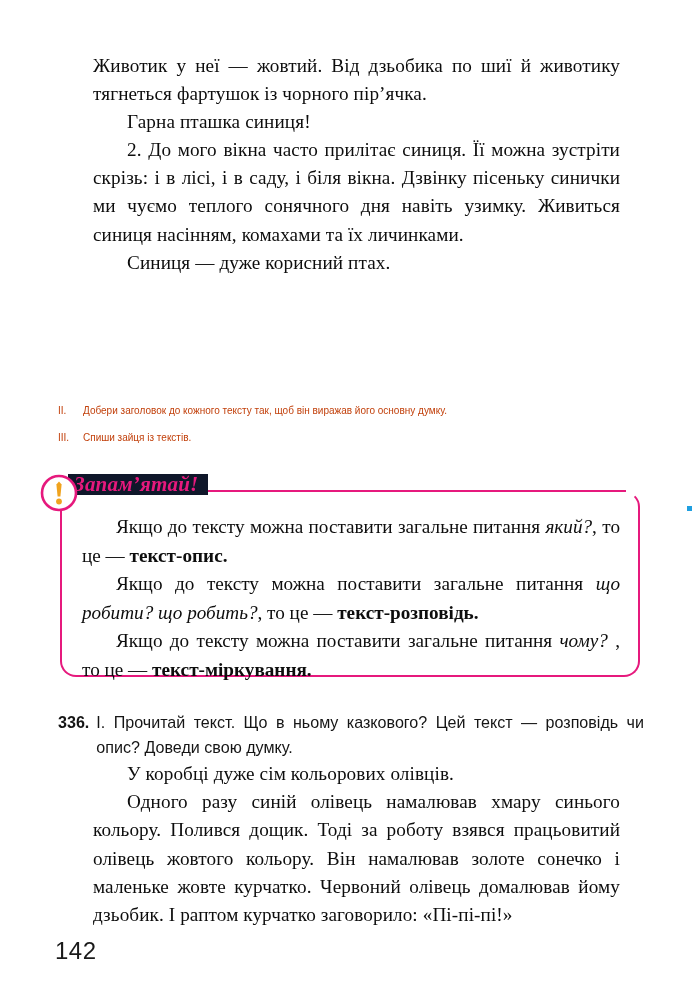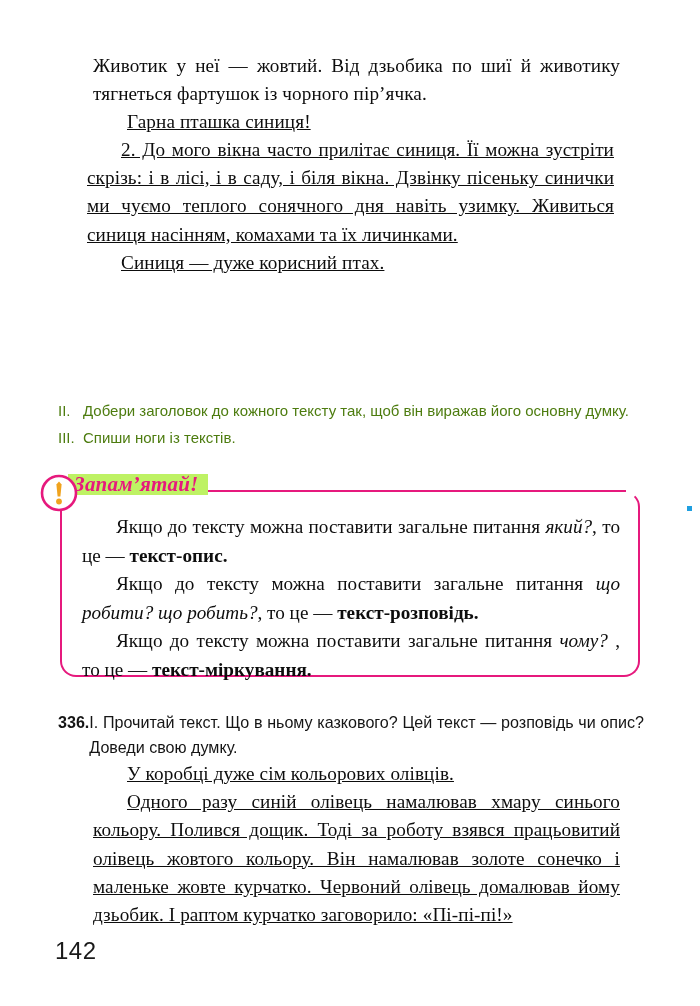--- a/index.html
+++ b/index.html
@@ -32,36 +32,35 @@
     text-align: justify;
     text-justify: inter-word;
     color: #0d0d0d;
     letter-spacing: 0.1px;
   }
   .serif-block p {
     margin: 0;
   }
   .indent {
     text-indent: 34px;
-    text-decoration: underline;
   }
   .noindent {
     text-indent: 0;
   }
   .lastline-left {
     text-align-last: left;
   }
 
   
   .sans-block {
     position: absolute;
     font-family: "Liberation Sans", "DejaVu Sans", sans-serif;
-    font-size: 15px;
+    font-size: 10px;
     line-height: 24.5px;
-    color: #4d7c0f;
+    color: #c2410c;
   }
   .roman-item {
     display: flex;
     align-items: flex-start;
     text-align: justify;
     text-justify: inter-word;
   }
   .roman-num {
     flex: 0 0 auto;
     width: 25px;
@@ -103,21 +102,21 @@
   .callout-title {
     position: absolute;
     left: 8px;
     top: -17px;
     font-family: "Liberation Serif", "DejaVu Serif", serif;
     font-style: italic;
     font-weight: bold;
     font-size: 21px;
     line-height: 21px;
     color: #e6197d;
-    background: #bef264;
+    background: #0f172a;
     padding: 0 10px 0 6px;
     white-space: nowrap;
     letter-spacing: 0.2px;
   }
   .callout-body {
     position: absolute;
     left: 22px;
     top: 22px;
     width: 538px;
     font-family: "Liberation Serif", "DejaVu Serif", serif;
@@ -164,20 +163,21 @@
     line-height: 24.5px;
     color: #151515;
   }
   .ex-row {
     display: flex;
     align-items: flex-start;
   }
   .ex-num {
     flex: 0 0 auto;
     font-weight: bold;
+    padding-right: 7px;
     white-space: nowrap;
   }
   .ex-text {
     flex: 1 1 auto;
     text-align: justify;
     text-justify: inter-word;
     text-align-last: left;
   }
 
   
@@ -205,36 +205,36 @@
 </head>
 <body>
 
 <div class="page">
 
   <div class="serif-block" style="left:93px; top:52px; width:527px;">
     <p class="noindent lastline-left">Животик у неї — жовтий. Від дзьобика по шиї й животику тягнеться фартушок із чорного пір’ячка.</p>
     <p class="indent lastline-left">Гарна пташка синиця!</p>
   </div>
 
-  <div class="serif-block" style="left:87px; top:136px; width:527px;">
+  <div class="serif-block" style="left:93px; top:136px; width:527px;">
     <p class="indent">2. До мого вікна часто прилітає синиця. Її можна зустріти скрізь: і в лісі, і в саду, і біля вікна. Дзвінку пісеньку синички ми чуємо теплого сонячного дня навіть узимку. Живиться синиця насінням, комахами та їх личинками.</p>
     <p class="indent lastline-left">Синиця — дуже корисний птах.</p>
   </div>
 
 
   <div class="sans-block" style="left:58px; top:399px; width:586px;">
 
     <div class="roman-item">
       <span class="roman-num">II.</span>
       <span class="roman-text">Добери заголовок до кожного тексту так, щоб він виражав його основну думку.</span>
     </div>
 
     <div class="roman-item" style="margin-top:2px;">
       <span class="roman-num">III.</span>
-      <span class="roman-text">Спиши ноги із текстів.</span>
+      <span class="roman-text">Спиши зайця із текстів.</span>
     </div>
   </div>
 
   <div class="callout">
     <div class="callout-frame"></div>
     <div class="callout-top-rule"></div>
     <div class="callout-title">Запам’ятай!</div>
 
     <div class="callout-body">
       <p>

